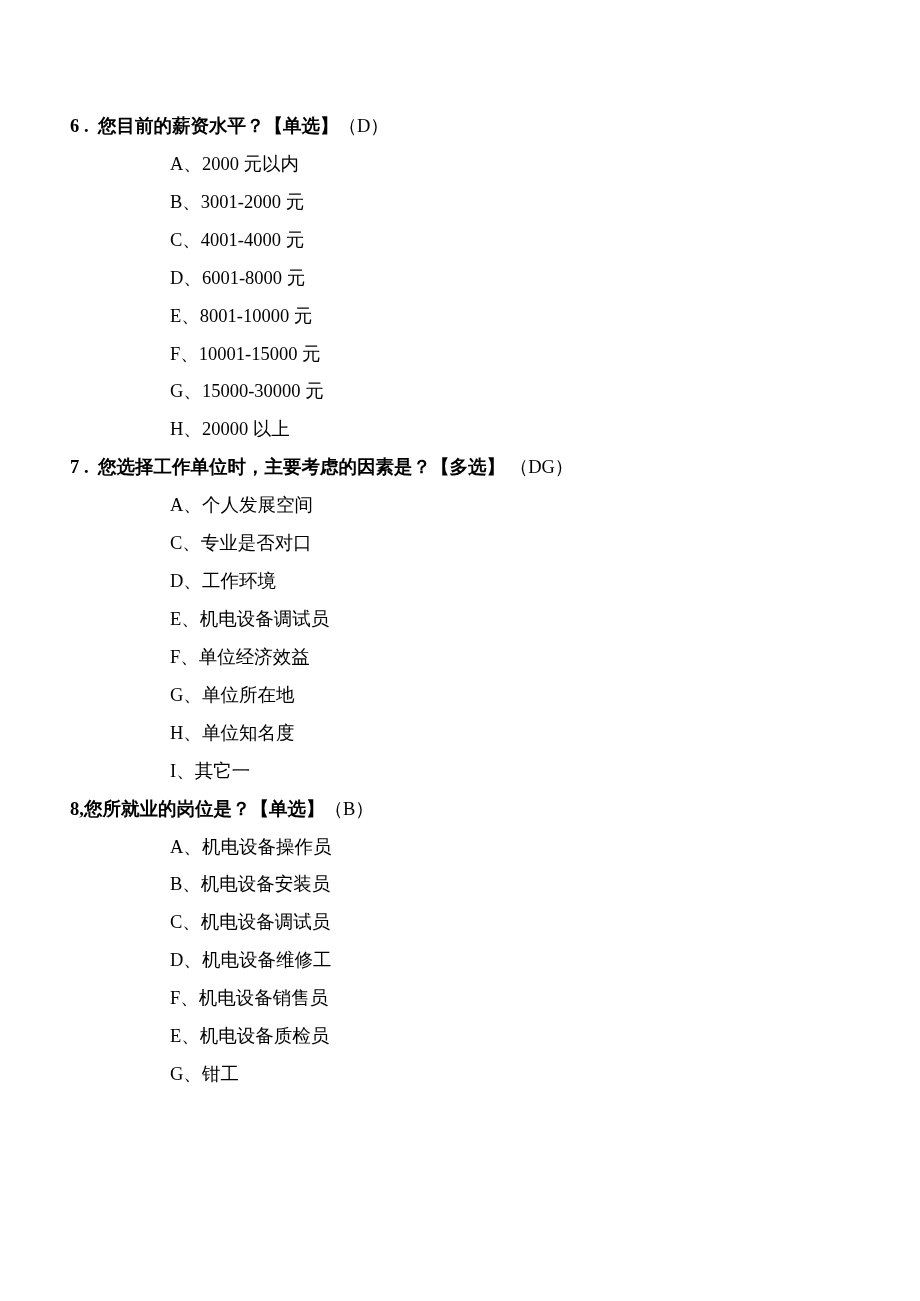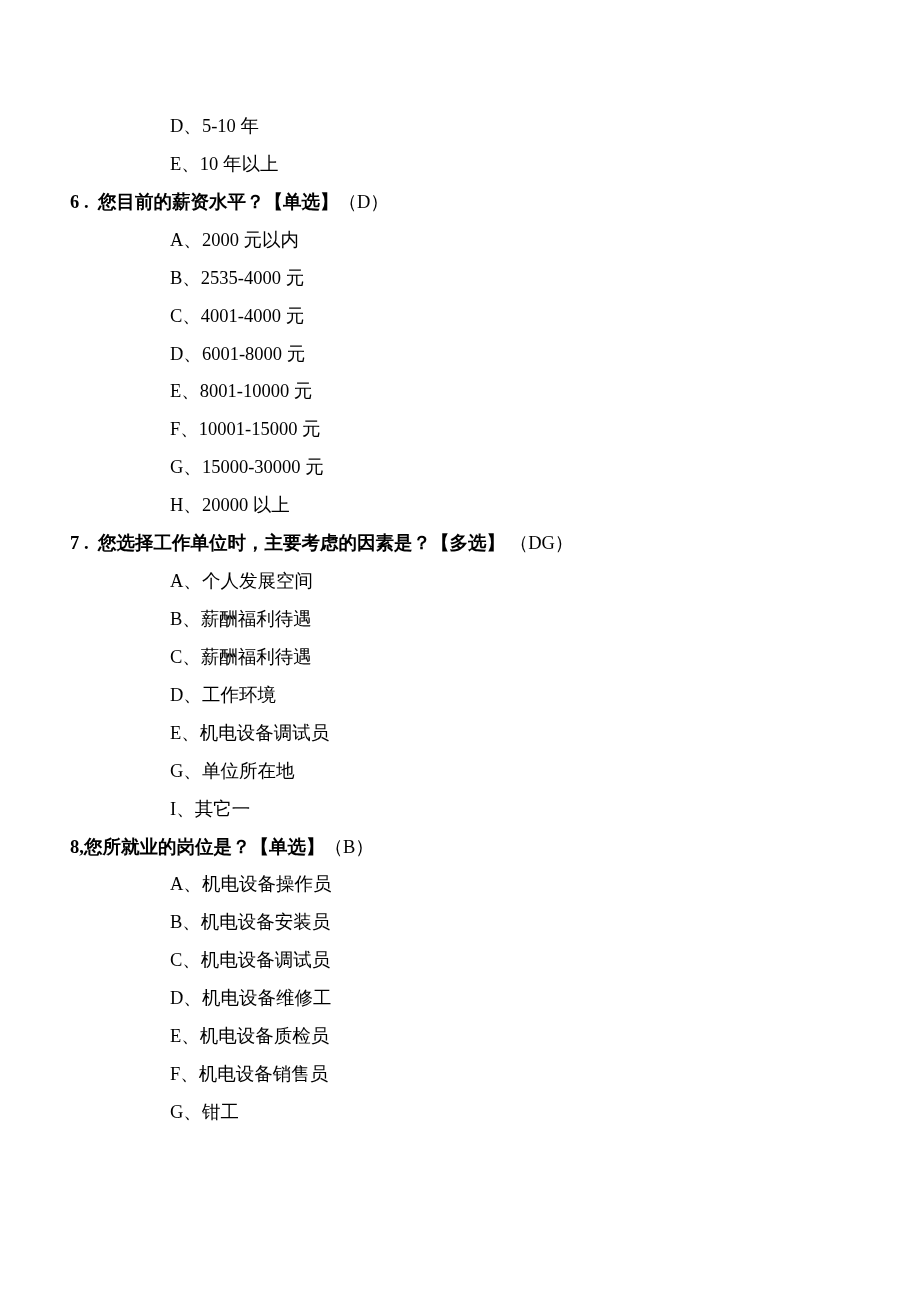--- a/index.html
+++ b/index.html
@@ -30,62 +30,55 @@
   .q-tag { }
   .q-ans { font-weight: normal; }
   .opt-line { }
   .opt-label { letter-spacing: 0; }
 </style>
 </head>
 <body>
 
 <div class="page">
 
-  <div class="option-list">
-    <div class="opt-line">
-      <span class="opt-label">D、</span><span>5-10 年</span>
-    </div>
-    <div class="opt-line">
-      <span class="opt-label">E、</span><span>10 年以上</span>
-    </div>
-  </div>
 
   <div class="question">
     <span class="q-num">6 .</span><span class="q-text">您目前的薪资水平？</span><span class="q-tag">【单选】</span><span class="q-ans">（D）</span>
   </div>
   <div class="option-list">
     <div class="opt-line"><span class="opt-label">A、</span><span>2000 元以内</span></div>
-    <div class="opt-line"><span class="opt-label">B、</span><span>2535-4000 元</span></div>
+    <div class="opt-line"><span class="opt-label">B、</span><span>3001-2000 元</span></div>
     <div class="opt-line"><span class="opt-label">C、</span><span>4001-4000 元</span></div>
     <div class="opt-line"><span class="opt-label">D、</span><span>6001-8000 元</span></div>
     <div class="opt-line"><span class="opt-label">E、</span><span>8001-10000 元</span></div>
     <div class="opt-line"><span class="opt-label">F、</span><span>10001-15000 元</span></div>
     <div class="opt-line"><span class="opt-label">G、</span><span>15000-30000 元</span></div>
     <div class="opt-line"><span class="opt-label">H、</span><span>20000 以上</span></div>
   </div>
 
   <div class="question">
     <span class="q-num">7 .</span><span class="q-text">您选择工作单位时，主要考虑的因素是？</span><span class="q-tag">【多选】</span><span class="q-ans"> （DG）</span>
   </div>
   <div class="option-list">
     <div class="opt-line"><span class="opt-label">A、</span><span>个人发展空间</span></div>
-    <div class="opt-line"><span class="opt-label">B、</span><span>薪酬福利待遇</span></div>
-    <div class="opt-line"><span class="opt-label">C、</span><span>薪酬福利待遇</span></div>
+    <div class="opt-line"><span class="opt-label">C、</span><span>专业是否对口</span></div>
     <div class="opt-line"><span class="opt-label">D、</span><span>工作环境</span></div>
     <div class="opt-line"><span class="opt-label">E、</span><span>机电设备调试员</span></div>
+    <div class="opt-line"><span class="opt-label">F、</span><span>单位经济效益</span></div>
     <div class="opt-line"><span class="opt-label">G、</span><span>单位所在地</span></div>
+    <div class="opt-line"><span class="opt-label">H、</span><span>单位知名度</span></div>
     <div class="opt-line"><span class="opt-label">I、</span><span>其它一</span></div>
   </div>
 
   <div class="question">
     <span>8,</span><span class="q-text">您所就业的岗位是？</span><span class="q-tag">【单选】</span><span class="q-ans">（B）</span>
   </div>
   <div class="option-list">
     <div class="opt-line"><span class="opt-label">A、</span><span>机电设备操作员</span></div>
     <div class="opt-line"><span class="opt-label">B、</span><span>机电设备安装员</span></div>
     <div class="opt-line"><span class="opt-label">C、</span><span>机电设备调试员</span></div>
     <div class="opt-line"><span class="opt-label">D、</span><span>机电设备维修工</span></div>
+    <div class="opt-line"><span class="opt-label">F、</span><span>机电设备销售员</span></div>
     <div class="opt-line"><span class="opt-label">E、</span><span>机电设备质检员</span></div>
-    <div class="opt-line"><span class="opt-label">F、</span><span>机电设备销售员</span></div>
     <div class="opt-line"><span class="opt-label">G、</span><span>钳工</span></div>
   </div>
 
 </div>
 
 </body></html>

